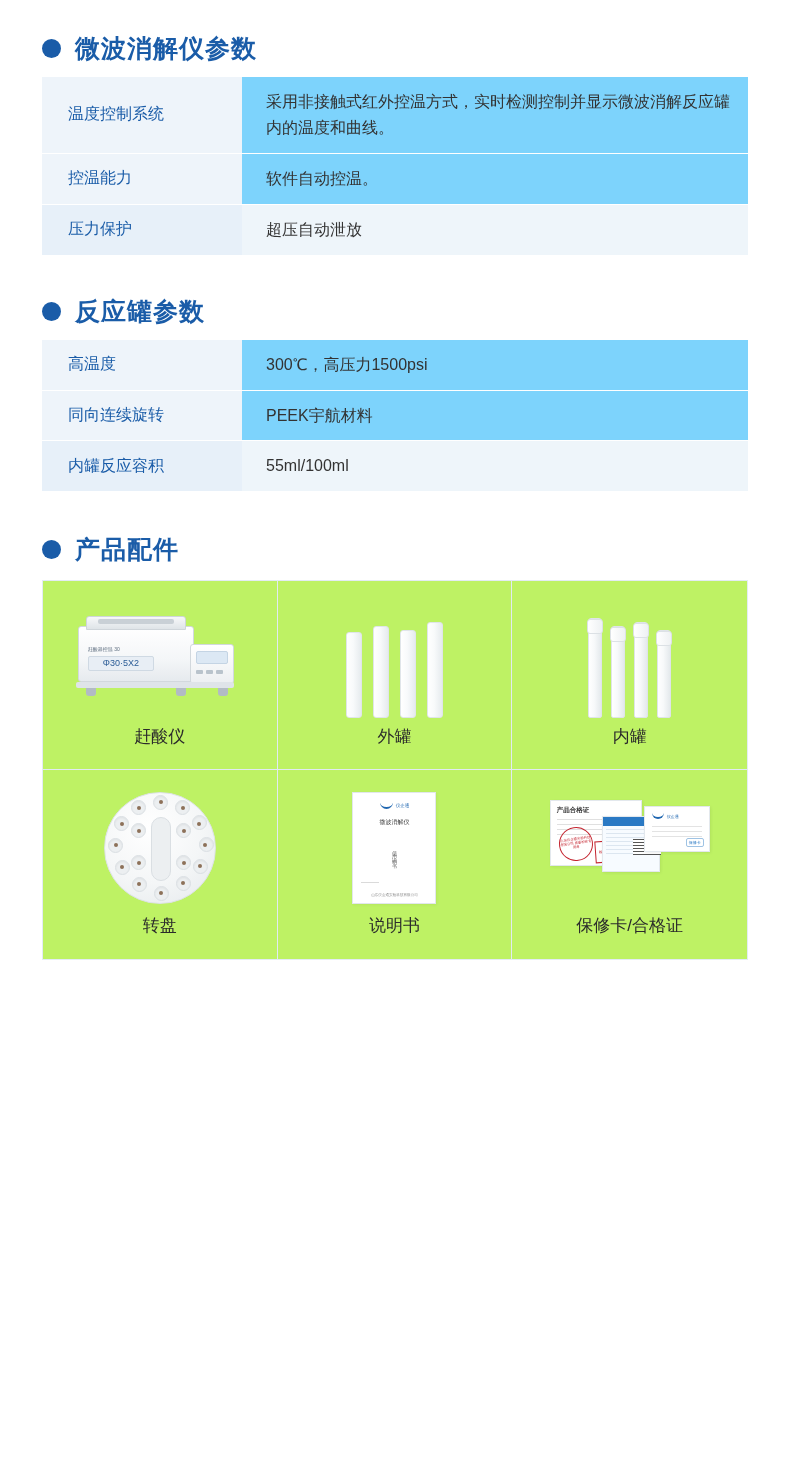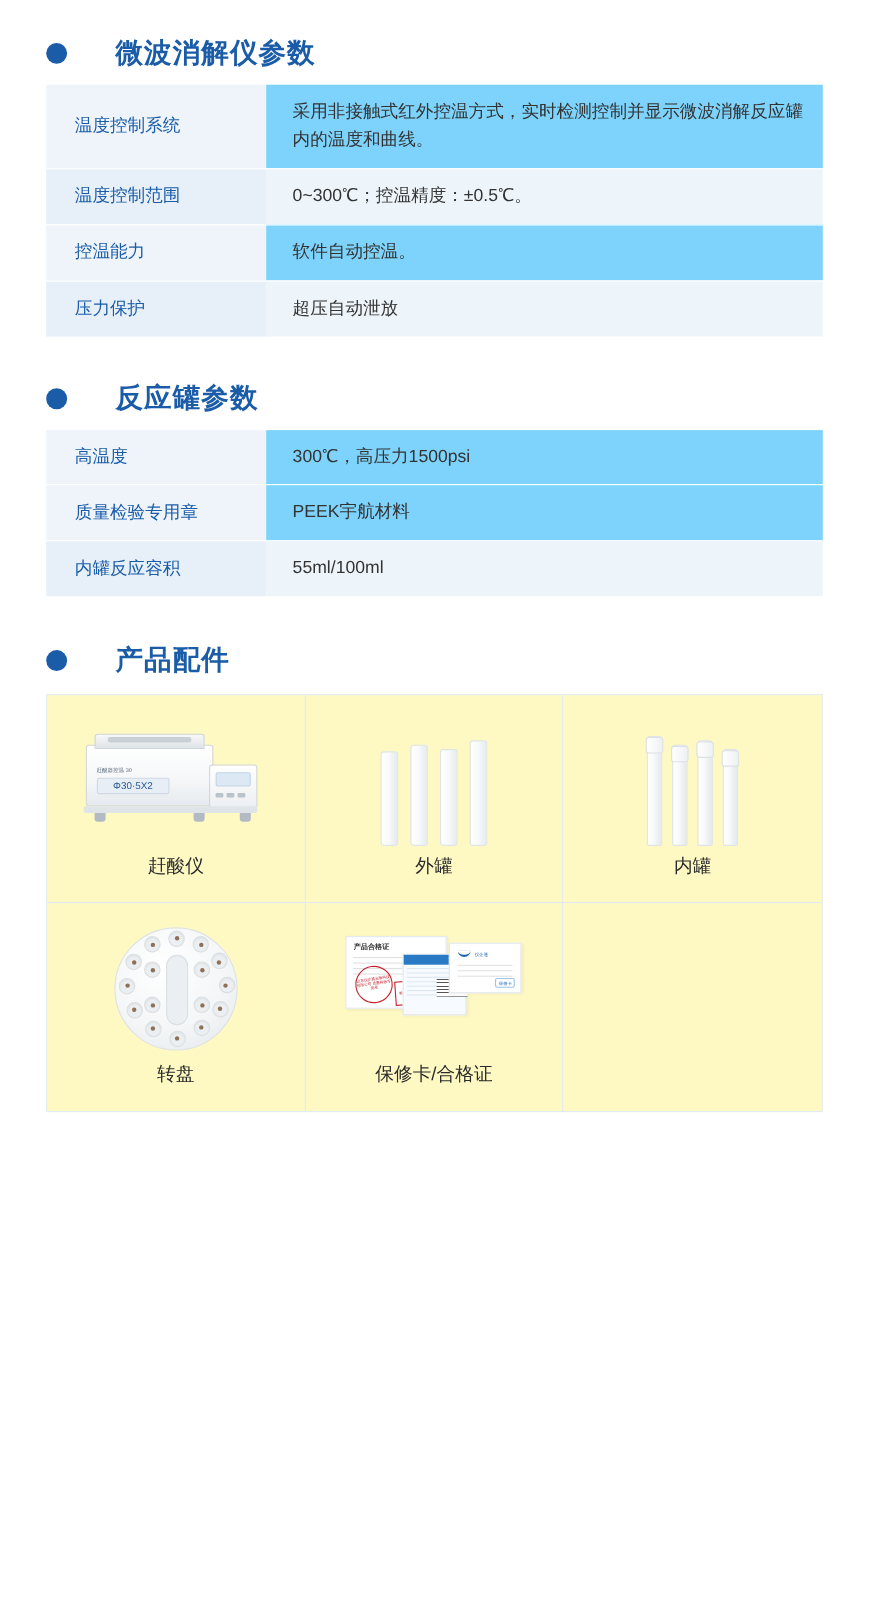--- a/index.html
+++ b/index.html
@@ -34,21 +34,20 @@
     border-radius: 50%;
     background: #1a5ca8;
     flex: 0 0 auto;
   }
   .heading-text {
     font-size: 25px;
     font-weight: bold;
     color: #1a5ca8;
     letter-spacing: 1px;
     line-height: 1;
-    margin-left: 30px;
   }
 
   
   .spec-table {
     width: 706px;
     border-collapse: collapse;
     table-layout: fixed;
     margin-top: 16px;
     padding-left: 20px;
   }
@@ -82,21 +81,21 @@
   .block2 { padding-top: 44px; }
   .block3 { padding-top: 46px; }
 
   
   .acc-grid {
     width: 706px;
     margin-top: 18px;
     display: grid;
     grid-template-columns: 1fr 1fr 1fr;
     grid-template-rows: 189px 189px;
-    background: #fef9c3;
+    background: #bef264;
     border: 1px solid #e3ecf4;
   }
   .acc-cell {
     position: relative;
     border-right: 1px solid #e1eaf3;
     border-bottom: 1px solid #e1eaf3;
     display: flex;
     flex-direction: column;
     align-items: center;
     justify-content: flex-start;
@@ -353,24 +352,20 @@
       <span class="heading-dot"></span>
       <span class="heading-text">微波消解仪参数</span>
     </div>
 
     <table class="spec-table">
       <tbody>
         <tr>
           <td class="label">温度控制系统</td>
           <td class="value">采用非接触式红外控温方式，实时检测控制并显示微波消解反应罐内的温度和曲线。</td>
         </tr>
-        <tr class="alt">
-          <td class="label">温度控制范围</td>
-          <td class="value">0~300℃；控温精度：±0.5℃。</td>
-        </tr>
         <tr>
           <td class="label">控温能力</td>
           <td class="value">软件自动控温。</td>
         </tr>
         <tr class="alt">
           <td class="label">压力保护</td>
           <td class="value">超压自动泄放</td>
         </tr>
       </tbody>
     </table>
@@ -382,21 +377,21 @@
       <span class="heading-text">反应罐参数</span>
     </div>
 
     <table class="spec-table">
       <tbody>
         <tr>
           <td class="label">高温度</td>
           <td class="value">300℃，高压力1500psi</td>
         </tr>
         <tr>
-          <td class="label">质量检验专用章</td>
+          <td class="label">同向连续旋转</td>
           <td class="value">PEEK宇航材料</td>
         </tr>
         <tr class="alt">
           <td class="label">内罐反应容积</td>
           <td class="value">55ml/100ml</td>
         </tr>
       </tbody>
     </table>
   </div>
 
@@ -488,20 +483,35 @@
             <div class="pin" style="left:32px; top:13px"></div>
             <div class="pin" style="left:32px; top:36px"></div>
             <div class="pin" style="left:77px; top:36px"></div>
             <div class="pin" style="left:32px; top:68px"></div>
             <div class="pin" style="left:77px; top:68px"></div>
           </div>
         </div>
         <div class="acc-label">转盘</div>
       </div>
 
+      <div class="acc-cell">
+        <div class="acc-art">
+          <div class="manual">
+            <div class="m-logo">
+              <span class="swoosh"></span>
+              <span class="m-brand">仪企通</span>
+            </div>
+            <div class="m-title">微波消解仪</div>
+            <div class="m-sub">使用说明书</div>
+            <div class="m-line"></div>
+            <div class="m-foot">山东仪企通实验科技有限公司</div>
+          </div>
+        </div>
+        <div class="acc-label">说明书</div>
+      </div>
 
       <div class="acc-cell">
         <div class="acc-art">
           <div class="certs">
             <div class="cert-card cert-a">
               <div class="ca-title">产品合格证</div>
               <div class="ca-lines">
                   <i></i>
                   <i></i>
                   <i></i>

